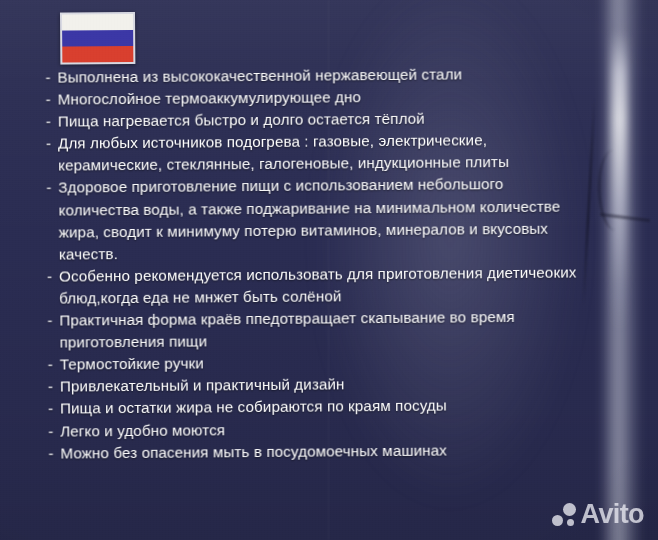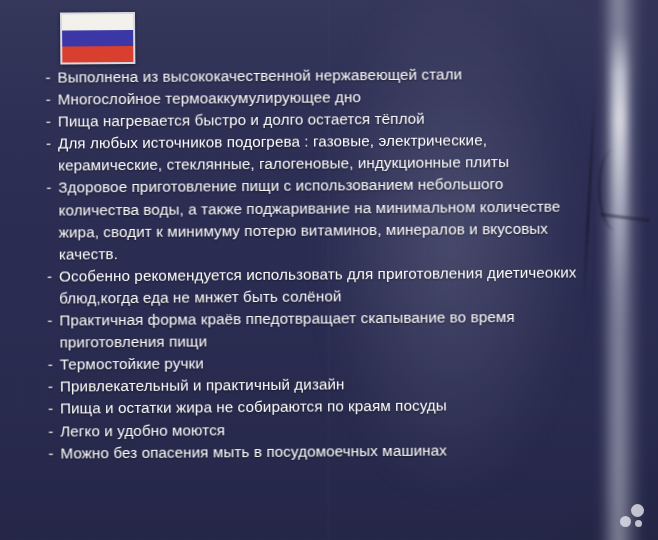--- a/index.html
+++ b/index.html
@@ -308,15 +308,16 @@
 
   <div class="vignette"></div>
   <div class="grain"></div>
 
   <div class="watermark">
     <span class="wm-dots">
       <i class="d-big"></i>
       <i class="d-mid"></i>
       <i class="d-small"></i>
     </span>
+    <span class="wm-text">Avito</span>
   </div>
 
 </div>
 
 </body></html>

